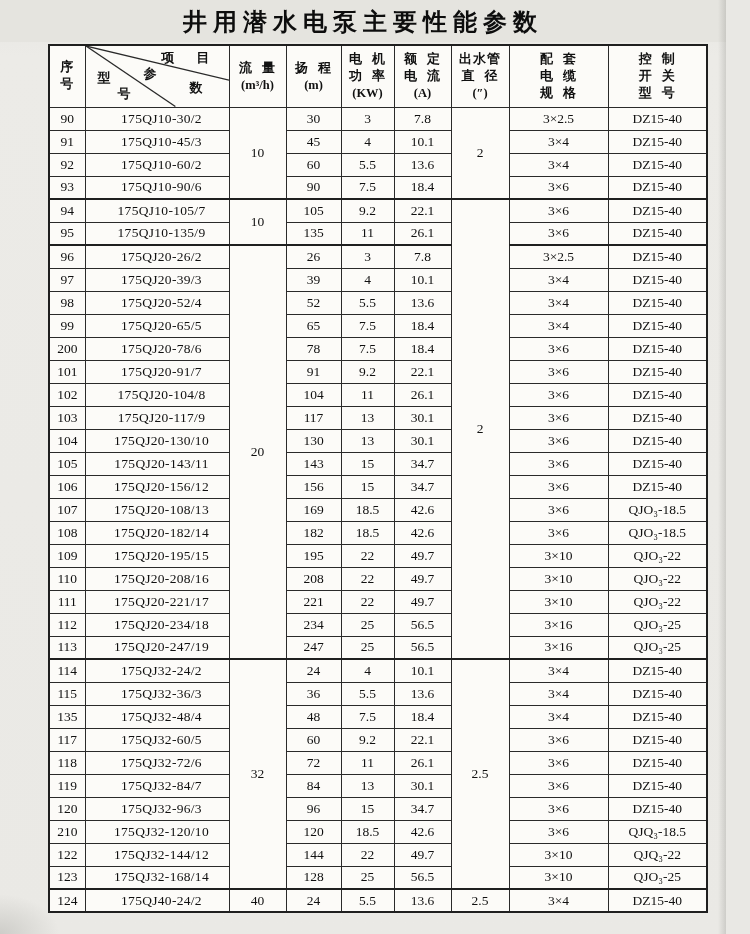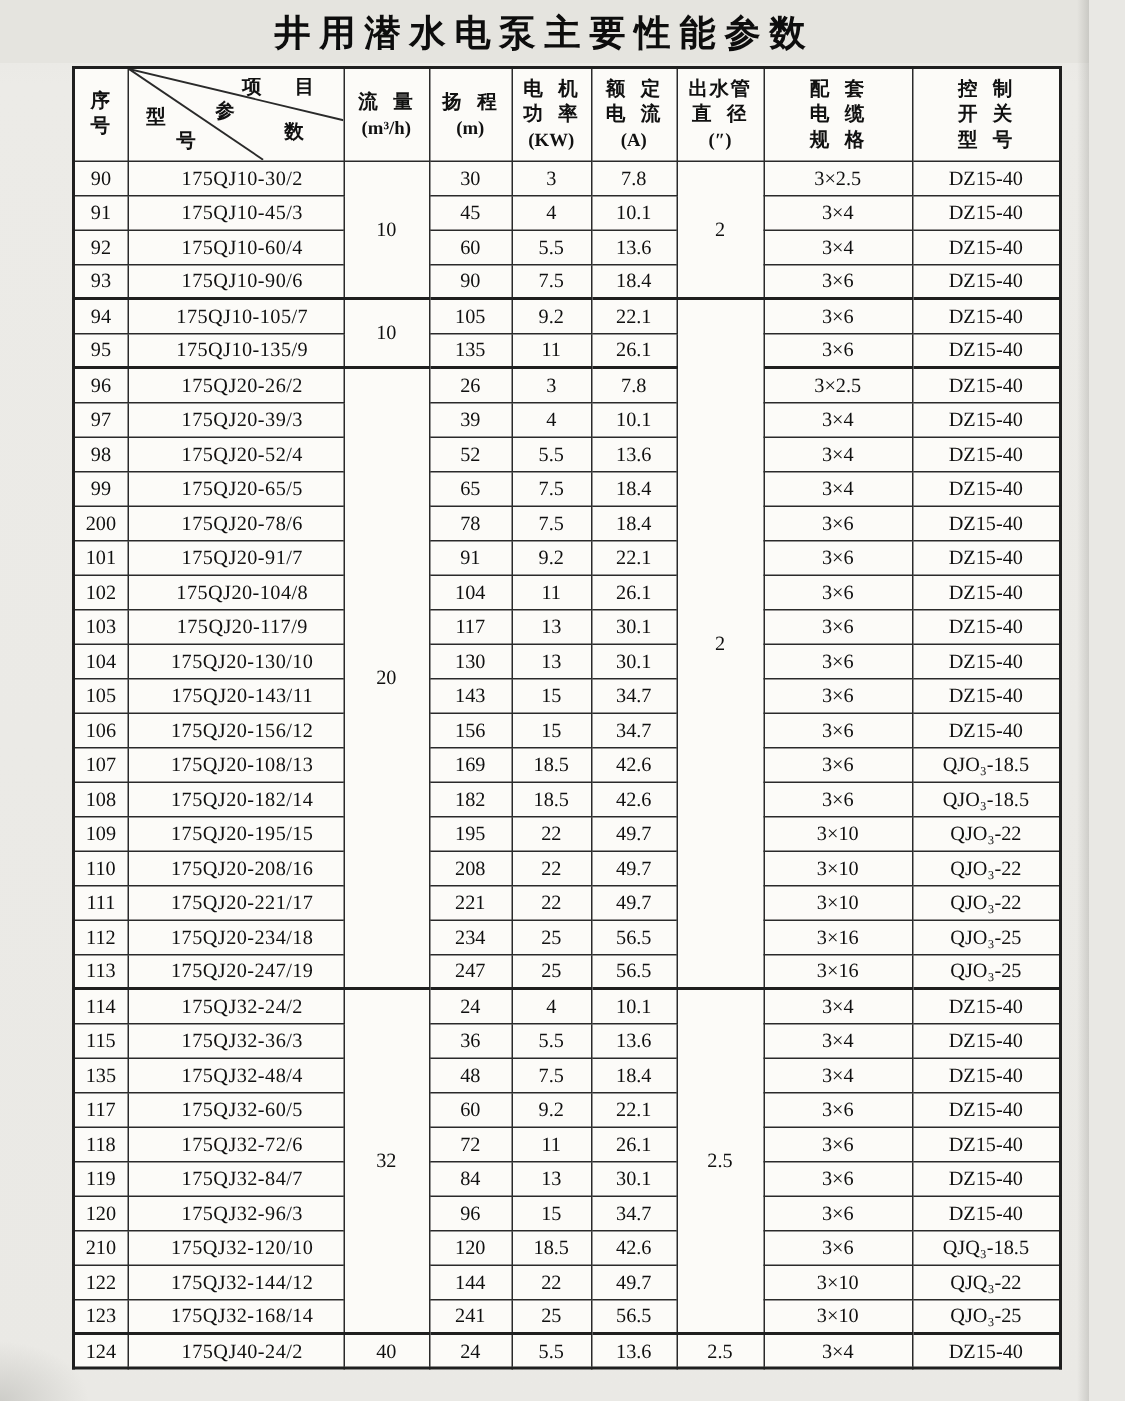--- a/index.html
+++ b/index.html
@@ -195,21 +195,21 @@
     <td class="c-serial">91</td>
     <td class="c-model">175QJ10-45/3</td>
     <td class="c-head">45</td>
     <td class="c-power">4</td>
     <td class="c-current">10.1</td>
     <td class="c-cable">3×4</td>
     <td class="c-switch">DZ15-40</td>
   </tr>
         <tr>
     <td class="c-serial">92</td>
-    <td class="c-model">175QJ10-60/4</td>
+    <td class="c-model">175QJ10-60/2</td>
     <td class="c-head">60</td>
     <td class="c-power">5.5</td>
     <td class="c-current">13.6</td>
     <td class="c-cable">3×4</td>
     <td class="c-switch">DZ15-40</td>
   </tr>
         <tr>
     <td class="c-serial">93</td>
     <td class="c-model">175QJ10-90/6</td>
     <td class="c-head">90</td>
@@ -480,21 +480,21 @@
     <td class="c-model">175QJ32-144/12</td>
     <td class="c-head">144</td>
     <td class="c-power">22</td>
     <td class="c-current">49.7</td>
     <td class="c-cable">3×10</td>
     <td class="c-switch">QJQ₃-22</td>
   </tr>
         <tr>
     <td class="c-serial">123</td>
     <td class="c-model">175QJ32-168/14</td>
-    <td class="c-head">241</td>
+    <td class="c-head">128</td>
     <td class="c-power">25</td>
     <td class="c-current">56.5</td>
     <td class="c-cable">3×10</td>
     <td class="c-switch">QJO₃-25</td>
   </tr>
         <tr class="group-start">
     <td class="c-serial">124</td>
     <td class="c-model">175QJ40-24/2</td>
     <td rowspan="1">40</td>
           <td class="c-head">24</td>

